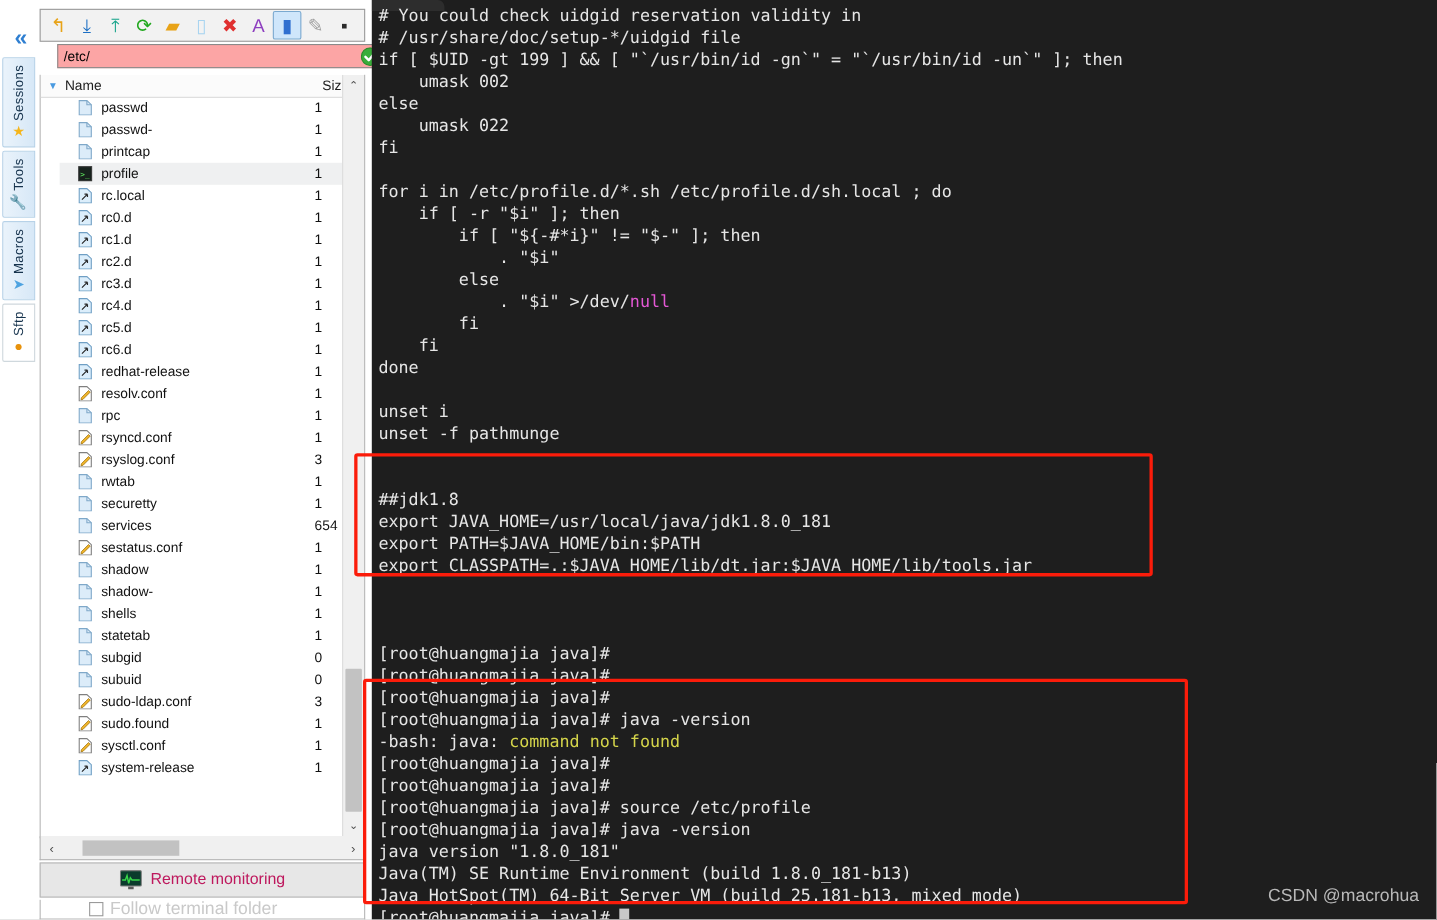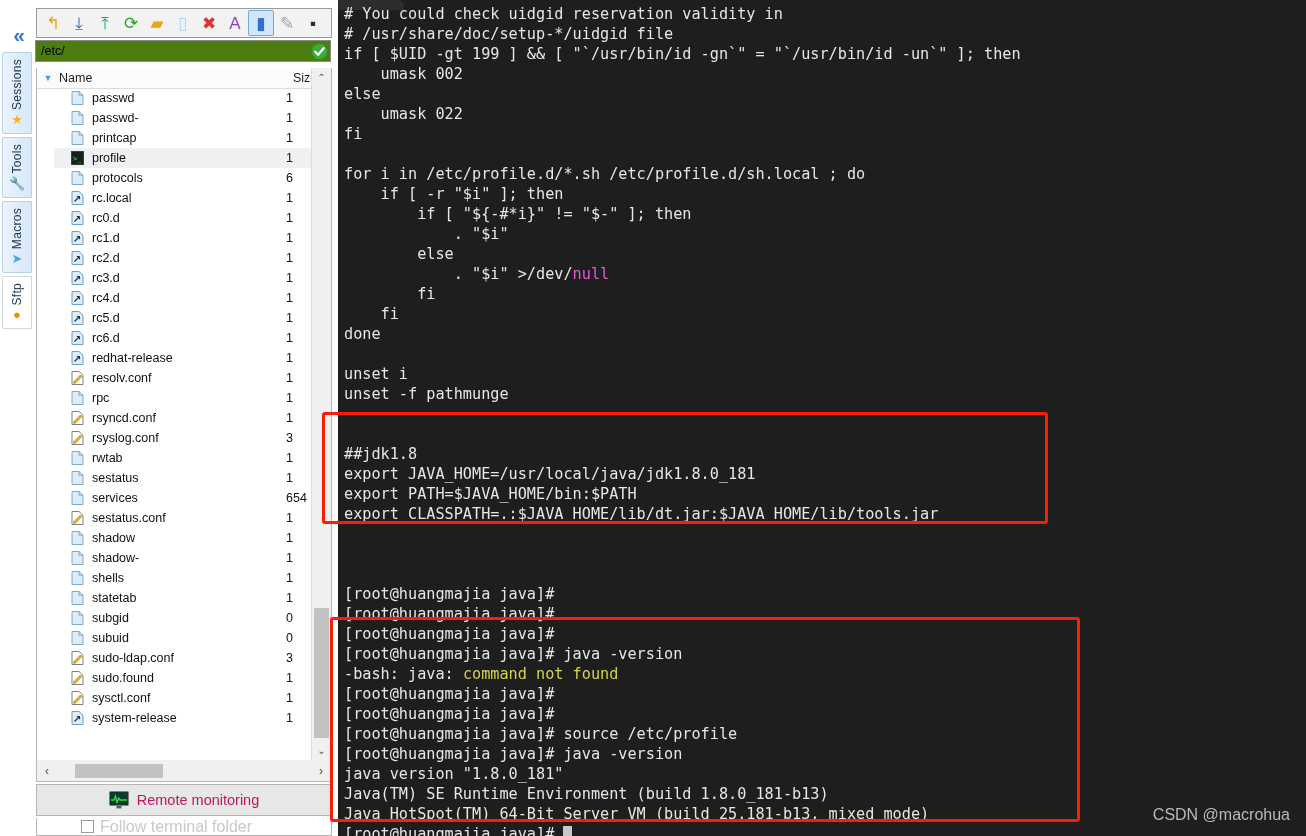--- a/index.html
+++ b/index.html
@@ -23,21 +23,21 @@
   .rail-ic{font-size:13px;line-height:14px;padding-bottom:2px;}
 
   
   .tbar{position:absolute;left:36px;top:8px;width:296px;height:30px;background:#f2f2f2;
     border:1px solid #9a9a9a;box-sizing:border-box;display:flex;align-items:center;padding-left:3px;}
   .tb-btn{width:26px;height:26px;display:flex;align-items:center;justify-content:center;cursor:pointer;
     border:1px solid transparent;box-sizing:border-box;border-radius:2px;}
   .tb-btn.active{background:#cfe6fb;border-color:#7aa9d0;}
 
   
-  .pathbar{position:absolute;left:35px;top:40px;width:296px;height:22px;background:#4d7c0f;
+  .pathbar{position:absolute;left:52px;top:40px;width:296px;height:22px;background:#fca5a5;
     border:1px solid #8a8a8a;box-sizing:border-box;display:flex;align-items:center;}
   .pathtext{flex:1;font-size:12.5px;color:#000;padding-left:5px;}
   .pathok{width:22px;display:flex;align-items:center;justify-content:center;}
 
   
   .listwrap{position:absolute;left:36px;top:68px;width:296px;height:694px;
     border:1px solid #b6b6b6;border-top:none;box-sizing:border-box;background:#fff;overflow:hidden;}
   .lhead{height:20px;background:#fbfbfb;border-bottom:1px solid #dcdcdc;display:flex;align-items:center;
     font-size:12.5px;color:#1c1c1c;position:relative;}
   .lhead .sortarrow{width:22px;text-align:center;color:#4a9ae0;font-size:9px;}
@@ -201,30 +201,20 @@
                 <rect x="0.5" y="0.5" width="12" height="13" fill="#17211c" stroke="#3d3d3d"></rect>
                 <text x="2" y="9.5" font-size="7" fill="#5ee35e" font-family="monospace">&gt;_</text>
               </svg>
             </span>
             <span class="fname">profile</span>
             <span class="fsize">1</span>
           </div>
           <div class="frow">
             <span class="fic">
               <svg width="13" height="14" viewBox="0 0 13 14">
-                <path d="M1 0.5 H8 L12 4.2 V13.5 H1 Z" fill="#dcecf9" stroke="#7fa8c9"></path>
-                <path d="M8 0.5 V4.2 H12" fill="none" stroke="#7fa8c9"></path>
-              </svg>
-            </span>
-            <span class="fname">protocols</span>
-            <span class="fsize">6</span>
-          </div>
-          <div class="frow">
-            <span class="fic">
-              <svg width="13" height="14" viewBox="0 0 13 14">
                 <path d="M1 0.5 H8 L12 4.2 V13.5 H1 Z" fill="#dceefb" stroke="#6f9fc4"></path>
                 <path d="M3.5 10.5 L8.5 5.5 M8.5 5.5 H5.8 M8.5 5.5 V8.2" stroke="#2b2b2b" stroke-width="1.1" fill="none"></path>
               </svg>
             </span>
             <span class="fname">rc.local</span>
             <span class="fsize">1</span>
           </div>
           <div class="frow">
             <span class="fic">
               <svg width="13" height="14" viewBox="0 0 13 14">
@@ -355,21 +345,21 @@
             <span class="fname">rwtab</span>
             <span class="fsize">1</span>
           </div>
           <div class="frow">
             <span class="fic">
               <svg width="13" height="14" viewBox="0 0 13 14">
                 <path d="M1 0.5 H8 L12 4.2 V13.5 H1 Z" fill="#dcecf9" stroke="#7fa8c9"></path>
                 <path d="M8 0.5 V4.2 H12" fill="none" stroke="#7fa8c9"></path>
               </svg>
             </span>
-            <span class="fname">sestatus</span>
+            <span class="fname">securetty</span>
             <span class="fsize">1</span>
           </div>
           <div class="frow">
             <span class="fic">
               <svg width="13" height="14" viewBox="0 0 13 14">
                 <path d="M1 0.5 H8 L12 4.2 V13.5 H1 Z" fill="#dcecf9" stroke="#7fa8c9"></path>
                 <path d="M8 0.5 V4.2 H12" fill="none" stroke="#7fa8c9"></path>
               </svg>
             </span>
             <span class="fname">services</span>

